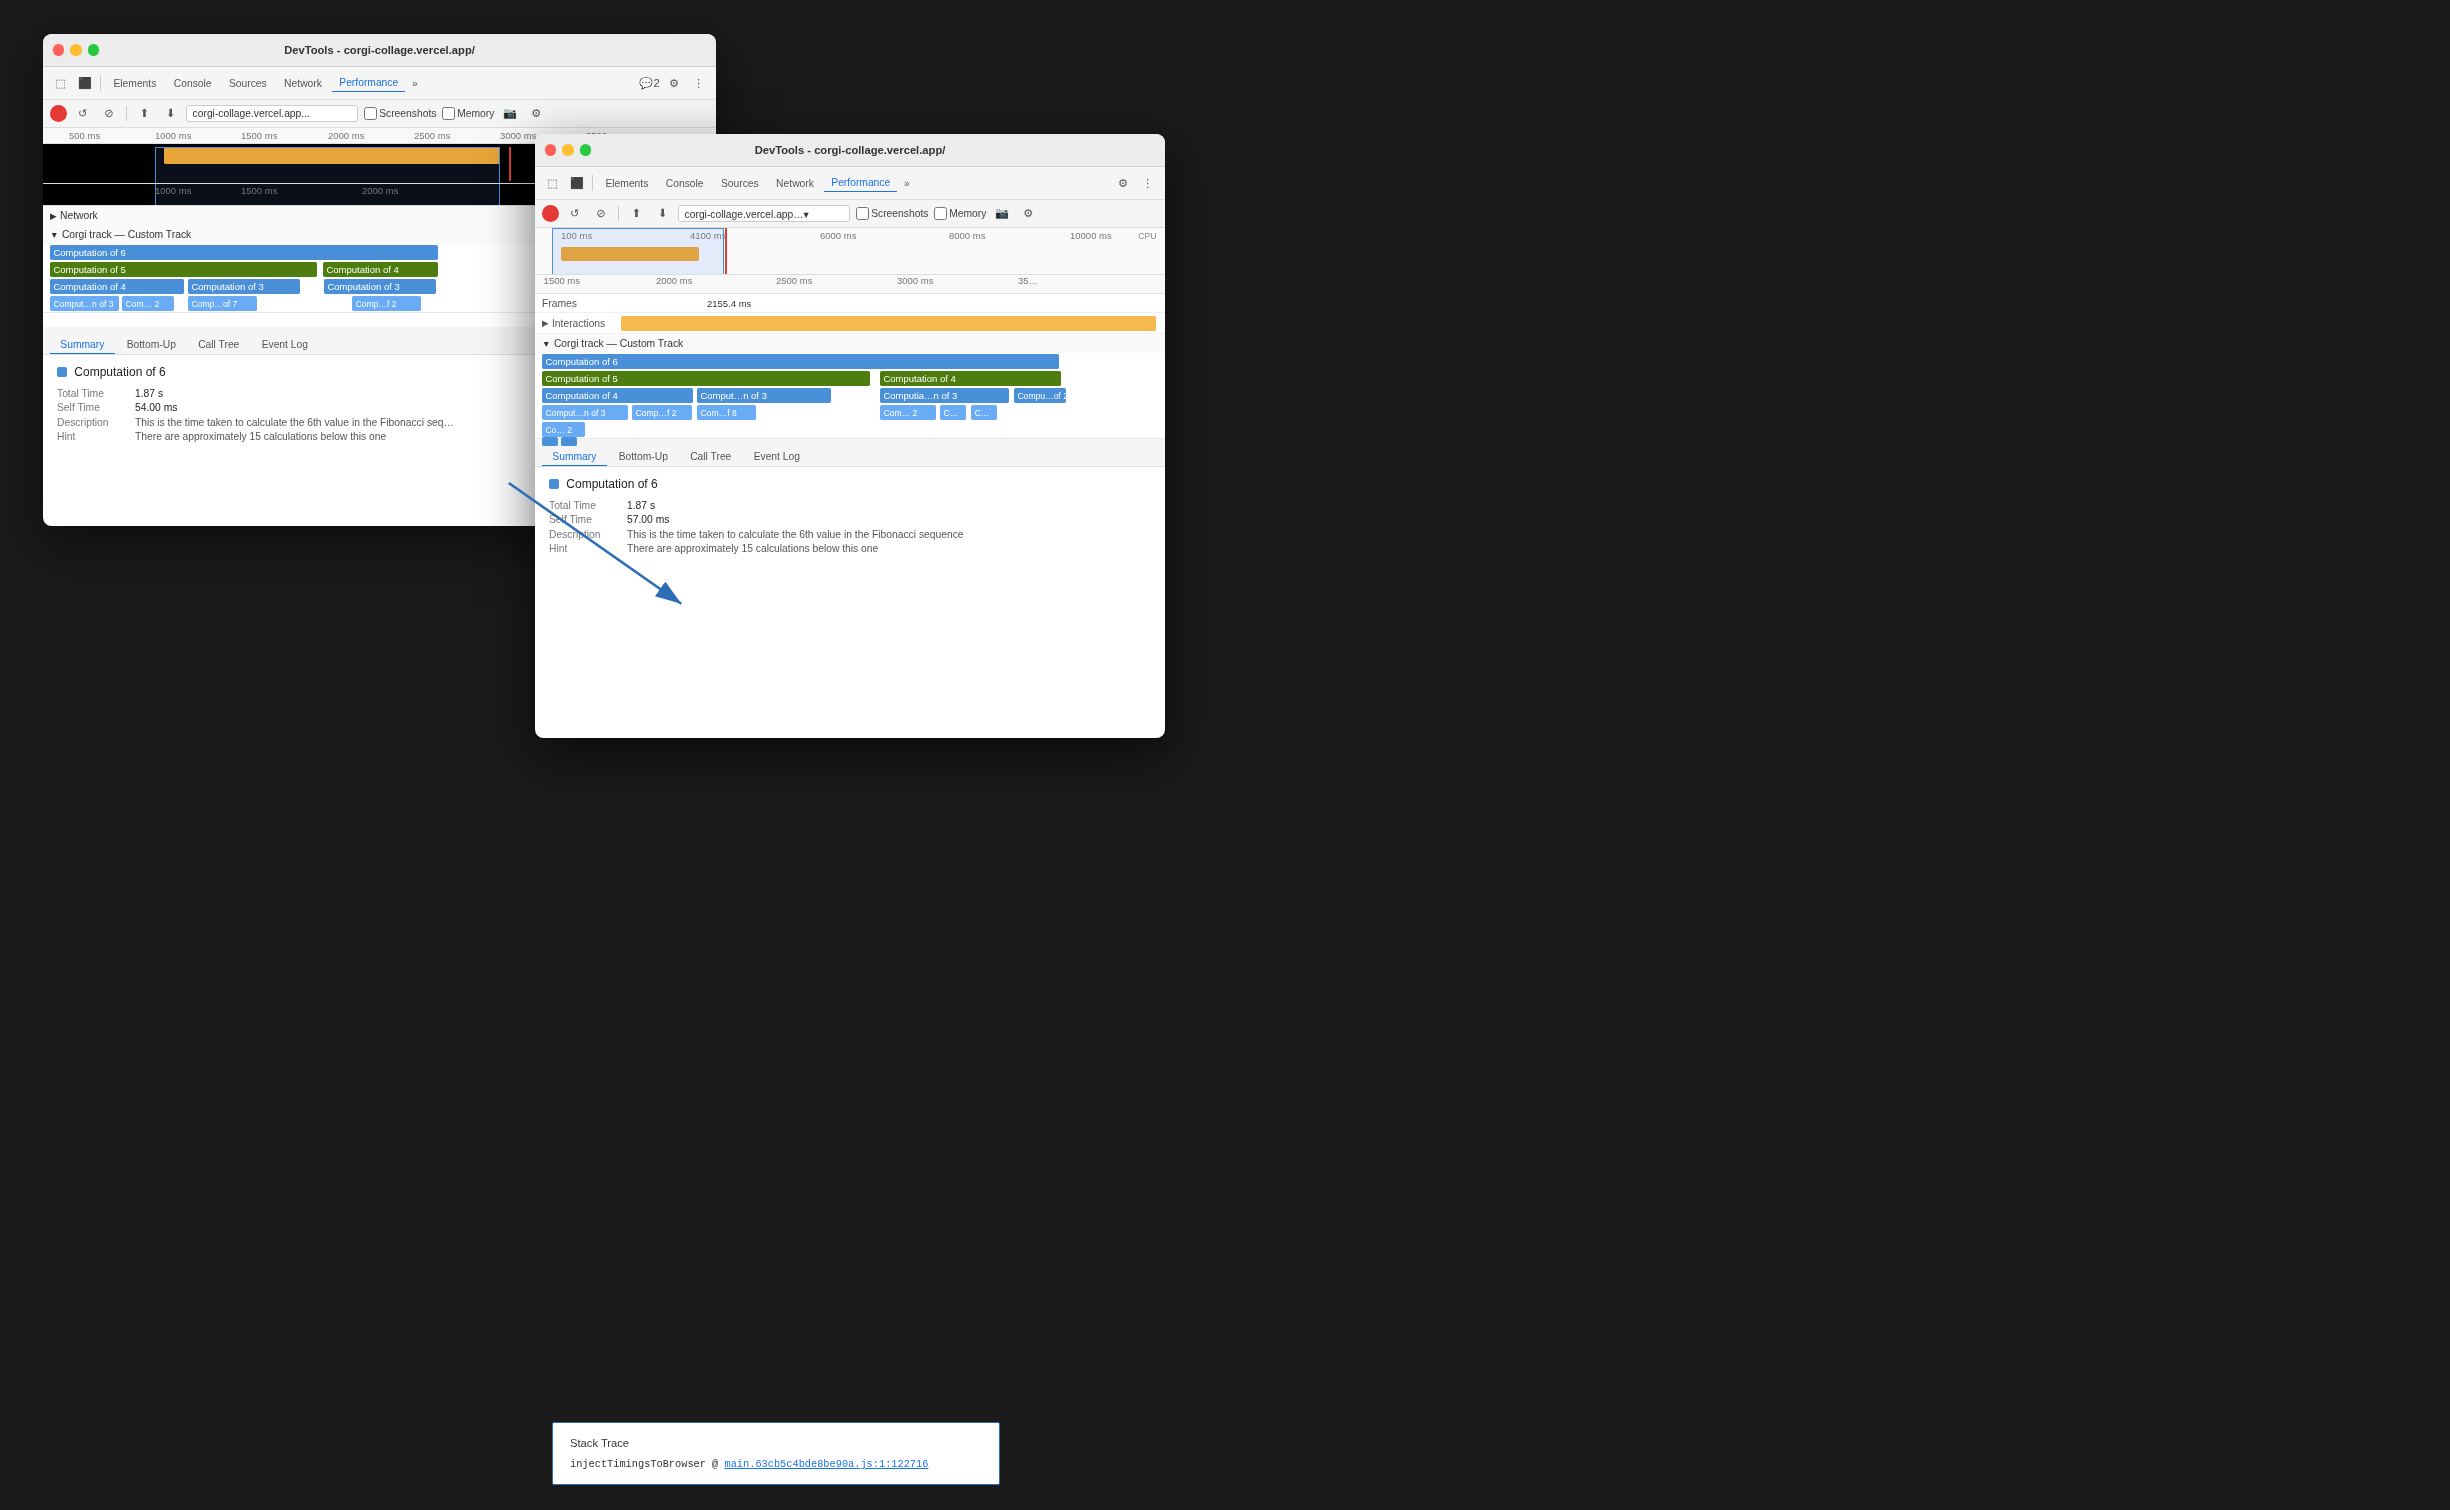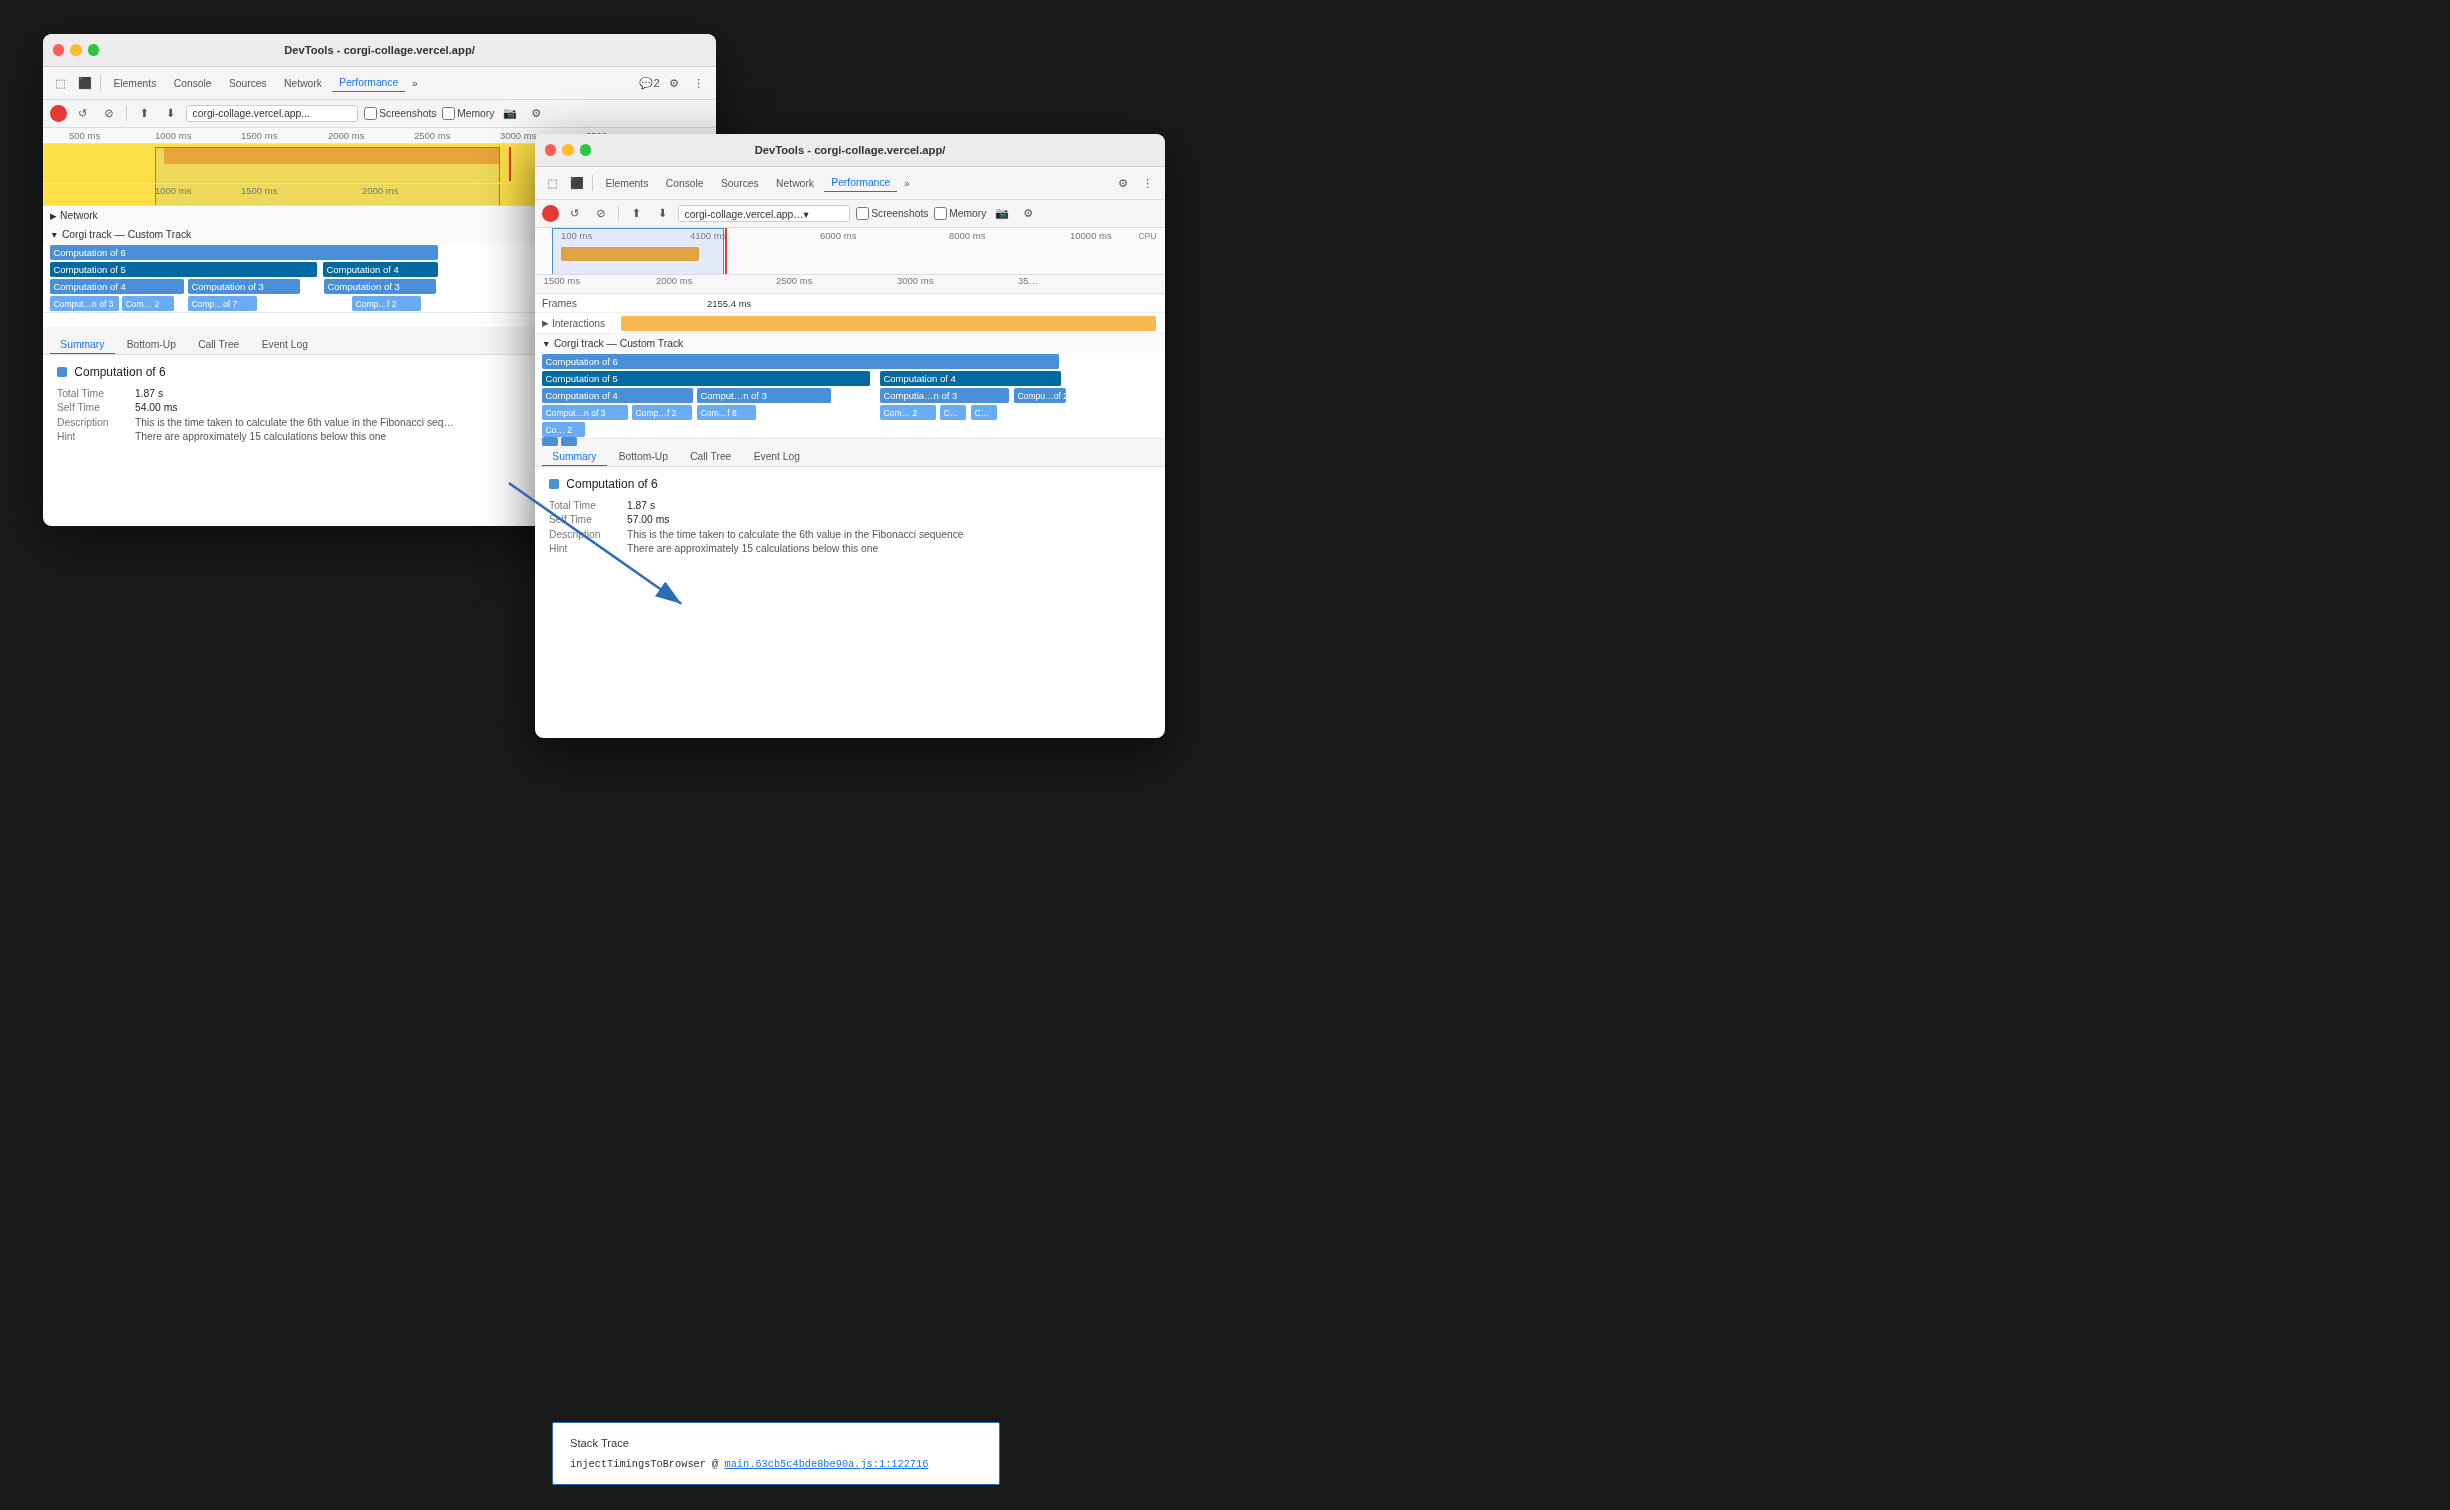--- a/index.html
+++ b/index.html
@@ -143,21 +143,21 @@
       border: 0.9px solid #ccc;
       border-radius: 2.6px;
       padding: 1.7px 5.2px;
       font-size: 10.3px;
       color: #333;
       max-width: 172px;
     }
 
     
     .timeline-area {
-      background: #fde047;
+      background: #000000;
       height: 86px;
       position: relative;
       border-bottom: 0.9px solid #ddd;
       overflow: hidden;
     }
     .time-ruler {
       height: 17px;
       background: #f8f8f8;
       border-bottom: 0.9px solid #e0e0e0;
       display: flex;
@@ -209,21 +209,21 @@
       font-size: 9.5px;
       display: flex;
       align-items: center;
       padding: 0 3.4px;
       overflow: hidden;
       white-space: nowrap;
       color: #fff;
       cursor: pointer;
     }
     .flame-blue { background: #4a90d9; }
-    .flame-blue-dark { background: #0369a1; }
+    .flame-blue-dark { background: #4d7c0f; }
     .flame-blue-light { background: #6aabf5; }
 
     
     .bottom-tabs {
       height: 28px;
       background: #f5f5f5;
       border-bottom: 0.9px solid #ddd;
       display: flex;
       align-items: flex-end;
       padding: 0 7px;

